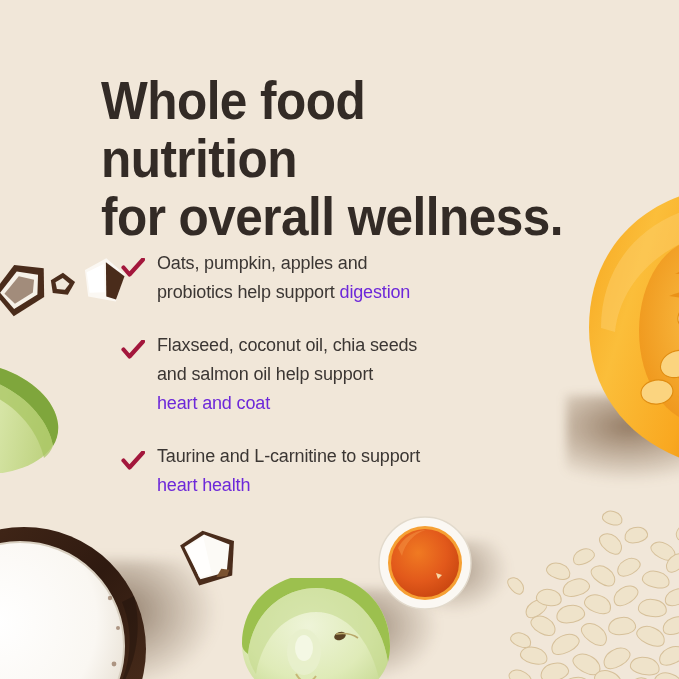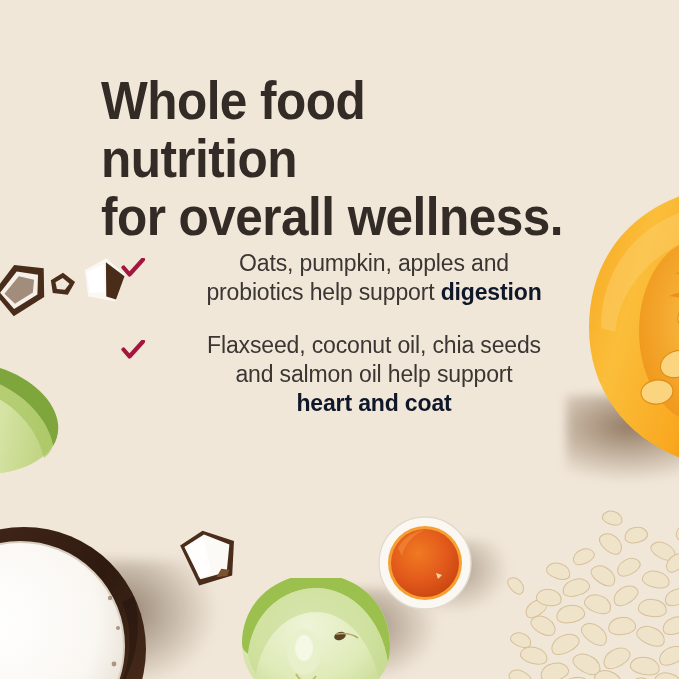--- a/index.html
+++ b/index.html
@@ -78,27 +78,26 @@
   }
 
   .bullets{position:absolute;left:121px;top:249px;width:470px;}
   .bullet{position:relative;padding-left:36px;margin-bottom:24px;}
   .bullet:last-child{margin-bottom:0;}
   .check{
     position:absolute;left:0;top:9px;width:24px;height:20px;
   }
   .btext{
     font-family:"Liberation Sans",sans-serif;
-    font-size:23px;
+    font-size:18px;
     line-height:29px;
     color:#3B3633;
     letter-spacing:-.15px;
-    text-align:center;
-  }
-  .btext b{font-weight:bold;color:#0f172a;}
+  }
+  .btext b{font-weight:normal;color:#6d28d9;}
 </style>
 </head>
 <body>
 
 <div class="stage">
 
   <div class="decor">
 
     <div class="pumpkin-shadow"></div>
     <svg class="pumpkin" viewBox="0 0 190 275">
@@ -298,16 +297,22 @@
         <div class="btext">Oats, pumpkin, apples and<br>probiotics help support <b>digestion</b></div>
       </div>
 
       <div class="bullet">
         <svg class="check" viewBox="0 0 24 20">
           <path d="M2.5 9.5 L8.5 16.5 L22 1.5" fill="none" stroke="#A3173C" stroke-width="4.2" stroke-linecap="round" stroke-linejoin="round"></path>
         </svg>
         <div class="btext">Flaxseed, coconut oil, chia seeds<br>and salmon oil help support<br><b>heart and coat</b></div>
       </div>
 
+      <div class="bullet">
+        <svg class="check" viewBox="0 0 24 20">
+          <path d="M2.5 9.5 L8.5 16.5 L22 1.5" fill="none" stroke="#A3173C" stroke-width="4.2" stroke-linecap="round" stroke-linejoin="round"></path>
+        </svg>
+        <div class="btext">Taurine and L-carnitine to support<br><b>heart health</b></div>
+      </div>
 
     </div>
   </div>
 </div>
 
 </body></html>

